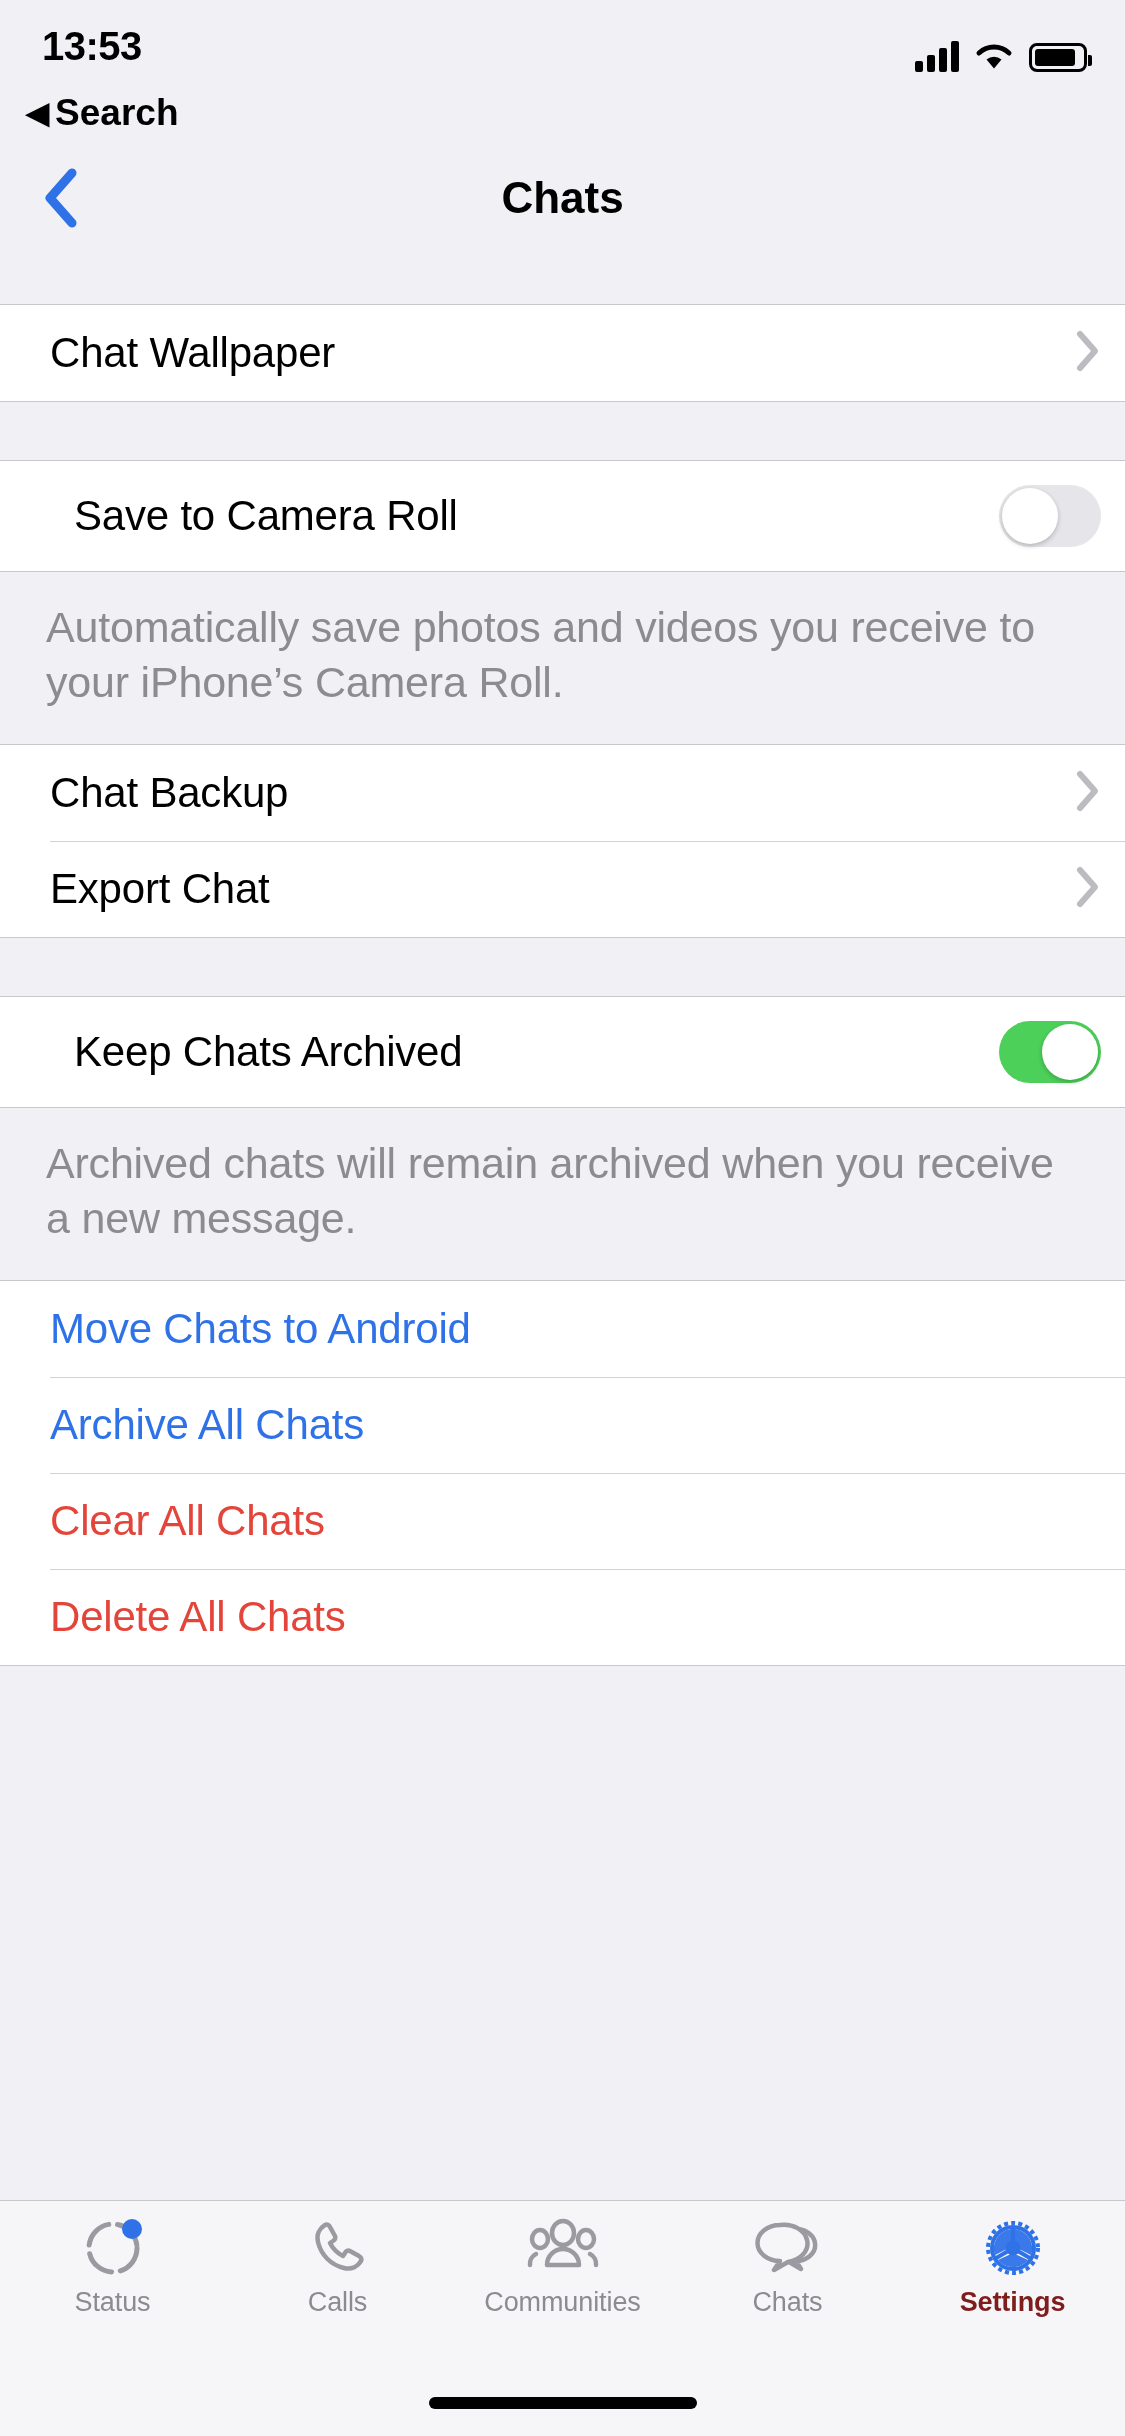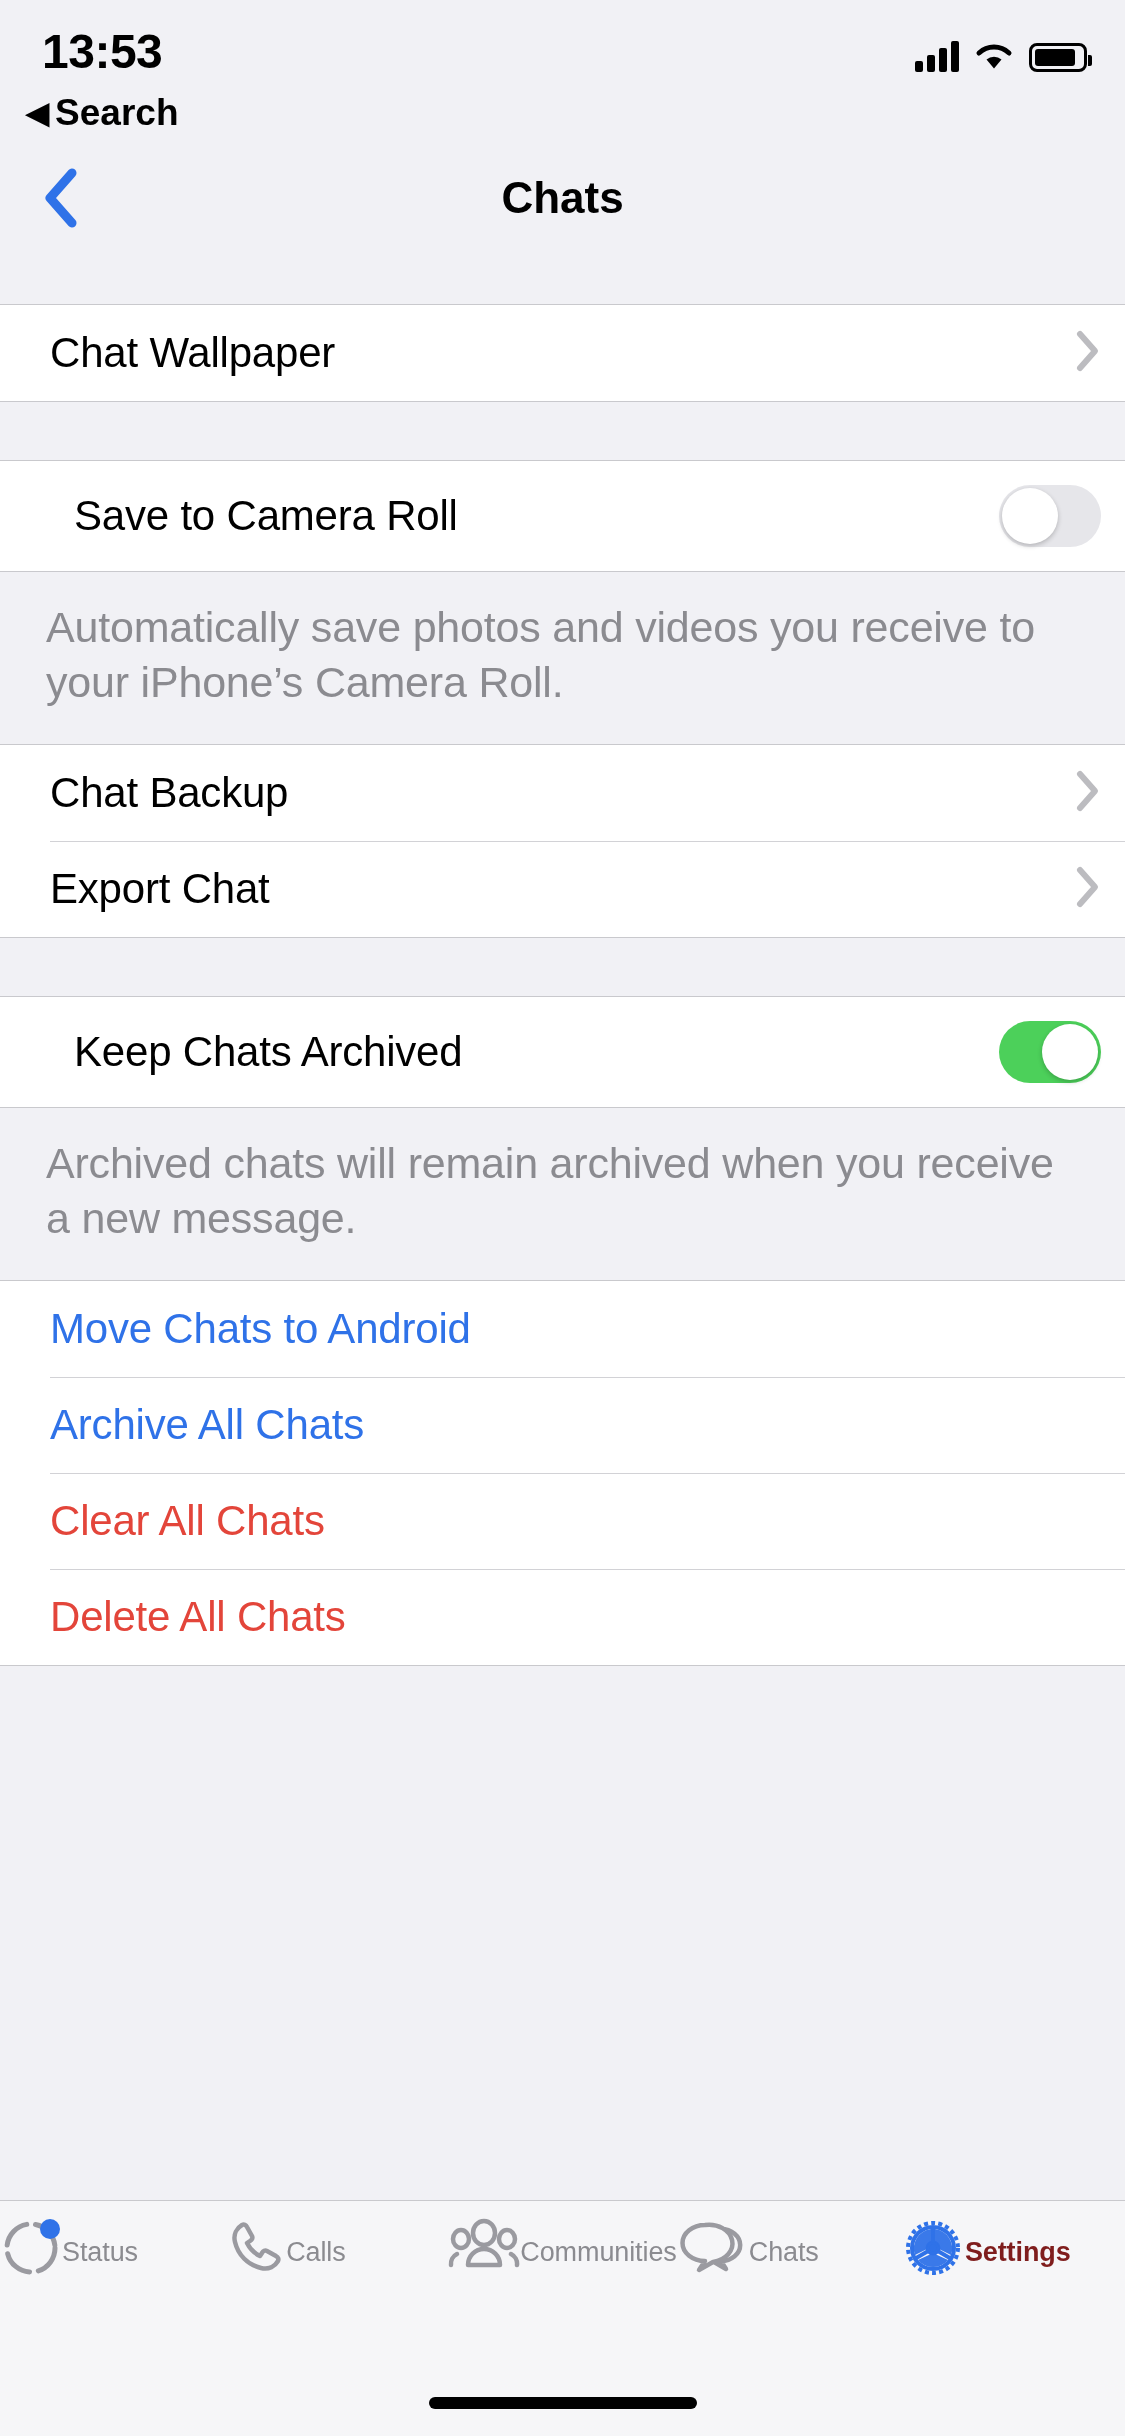--- a/index.html
+++ b/index.html
@@ -8,21 +8,21 @@
     font-family:"Liberation Sans", sans-serif;
     background:#f1f1f5;
     overflow:hidden;
   }
   .phone { position:relative; width:1125px; height:2436px; background:#f1f1f5; display:flex; flex-direction:column; }
 
   
   .statusbar { position:relative; height:150px; flex:0 0 150px; }
   .sb-time {
     position:absolute; left:42px; top:24px;
-    font-size:48px; font-weight:bold; color:#000; letter-spacing:-0.5px;
+    font-size:40px; font-weight:bold; color:#000; letter-spacing:-0.5px;
   }
   .sb-back {
     position:absolute; left:26px; top:92px;
     font-size:37px; font-weight:bold; color:#000;
     display:flex; align-items:center; gap:6px;
   }
   .sb-back .tri { font-size:30px; line-height:1; }
   .sb-right {
     position:absolute; right:38px; top:30px;
     display:flex; align-items:flex-end; gap:14px; height:42px;
@@ -81,21 +81,21 @@
 
   
   .footer { background:#f1f1f5; padding:28px 42px 34px 46px; }
   .footer p { font-size:43px; line-height:1.28; color:#8b8b90; letter-spacing:-0.2px; }
 
   
   .tabbar {
     flex:0 0 170px; height:170px; background:#f6f6f8;
     border-top:1px solid #c9c9cd; display:flex; align-items:flex-start;
   }
-  .tab { flex:1 1 0; display:flex; align-items:center; justify-content:flex-start;
+  .tab { flex:1 1 0; display:flex; flex-direction:column; align-items:center; justify-content:flex-start;
          padding-top:16px; cursor:pointer; position:relative; }
   .tab .ico { height:62px; display:flex; align-items:center; justify-content:center; position:relative; }
   .tab .lbl { margin-top:8px; font-size:27px; color:#8b8b90; letter-spacing:-0.1px; }
   .tab.active .lbl { color:#7f1d1d; font-weight:bold; }
   .badge-dot { position:absolute; width:20px; height:20px; border-radius:50%; background:#2f72e8; top:2px; right:2px; }
 
   .homebar-wrap { flex:0 0 66px; background:#f6f6f8; display:flex; align-items:center; justify-content:center; }
   .homebar { width:268px; height:12px; border-radius:6px; background:#000; }
 </style>
 </head>

